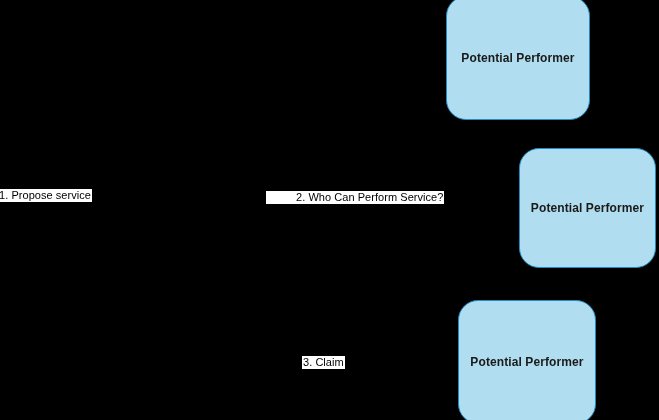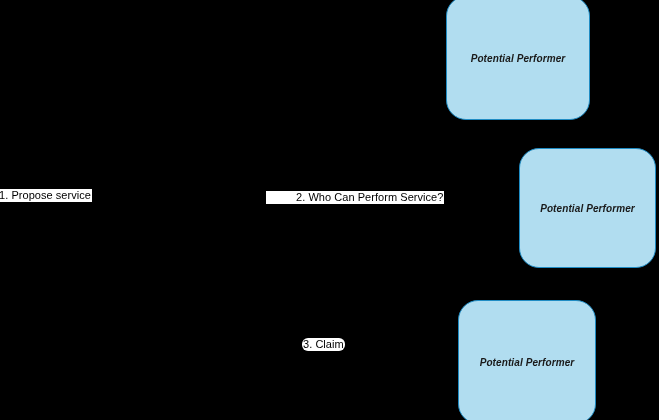--- a/index.html
+++ b/index.html
@@ -19,28 +19,27 @@
     position: absolute;
     box-sizing: border-box;
     border-radius: 20px;
     border-width: 1px;
     border-style: solid;
     display: flex;
     align-items: center;
     justify-content: center;
   }
   .node-label {
-    font-size: 10px;
+    font-size: 12px;
     font-weight: bold;
     color: #1a1a1a;
     text-align: right;
     line-height: 13px;
     letter-spacing: 0.1px;
     white-space: nowrap;
-    font-style: italic;
   }
   .node.requestor {
     background: #d5e8d4;
     border-color: #82b366;
   }
   .node.performer {
     background: #b1ddf0;
     border-color: #1f8cc4;
   }
   .edge-label {
@@ -63,14 +62,14 @@
       <span class="node-label">Potential Performer</span>
     </div>
     <div class="node performer" style="left: 519px; top: 148px; width: 137px; height: 120px; background: rgb(177, 221, 240); border-color: rgb(31, 140, 196);">
       <span class="node-label">Potential Performer</span>
     </div>
     <div class="node performer" style="left: 458px; top: 300px; width: 138px; height: 124px; background: rgb(177, 221, 240); border-color: rgb(31, 140, 196);">
       <span class="node-label">Potential Performer</span>
     </div>
     <div class="edge-label" style="left: -2px; top: 189px;">1. Propose service</div>
     <div class="edge-label" style="left: 266px; top: 191px; padding-left: 30px;">2. Who Can Perform Service?</div>
-    <div class="edge-label" style="left: 302px; top: 338px; border-radius: 6px;">3. Claim</div>
+    <div class="edge-label" style="left: 302px; top: 356px;">3. Claim</div>
   </div>
 
 </body></html>

